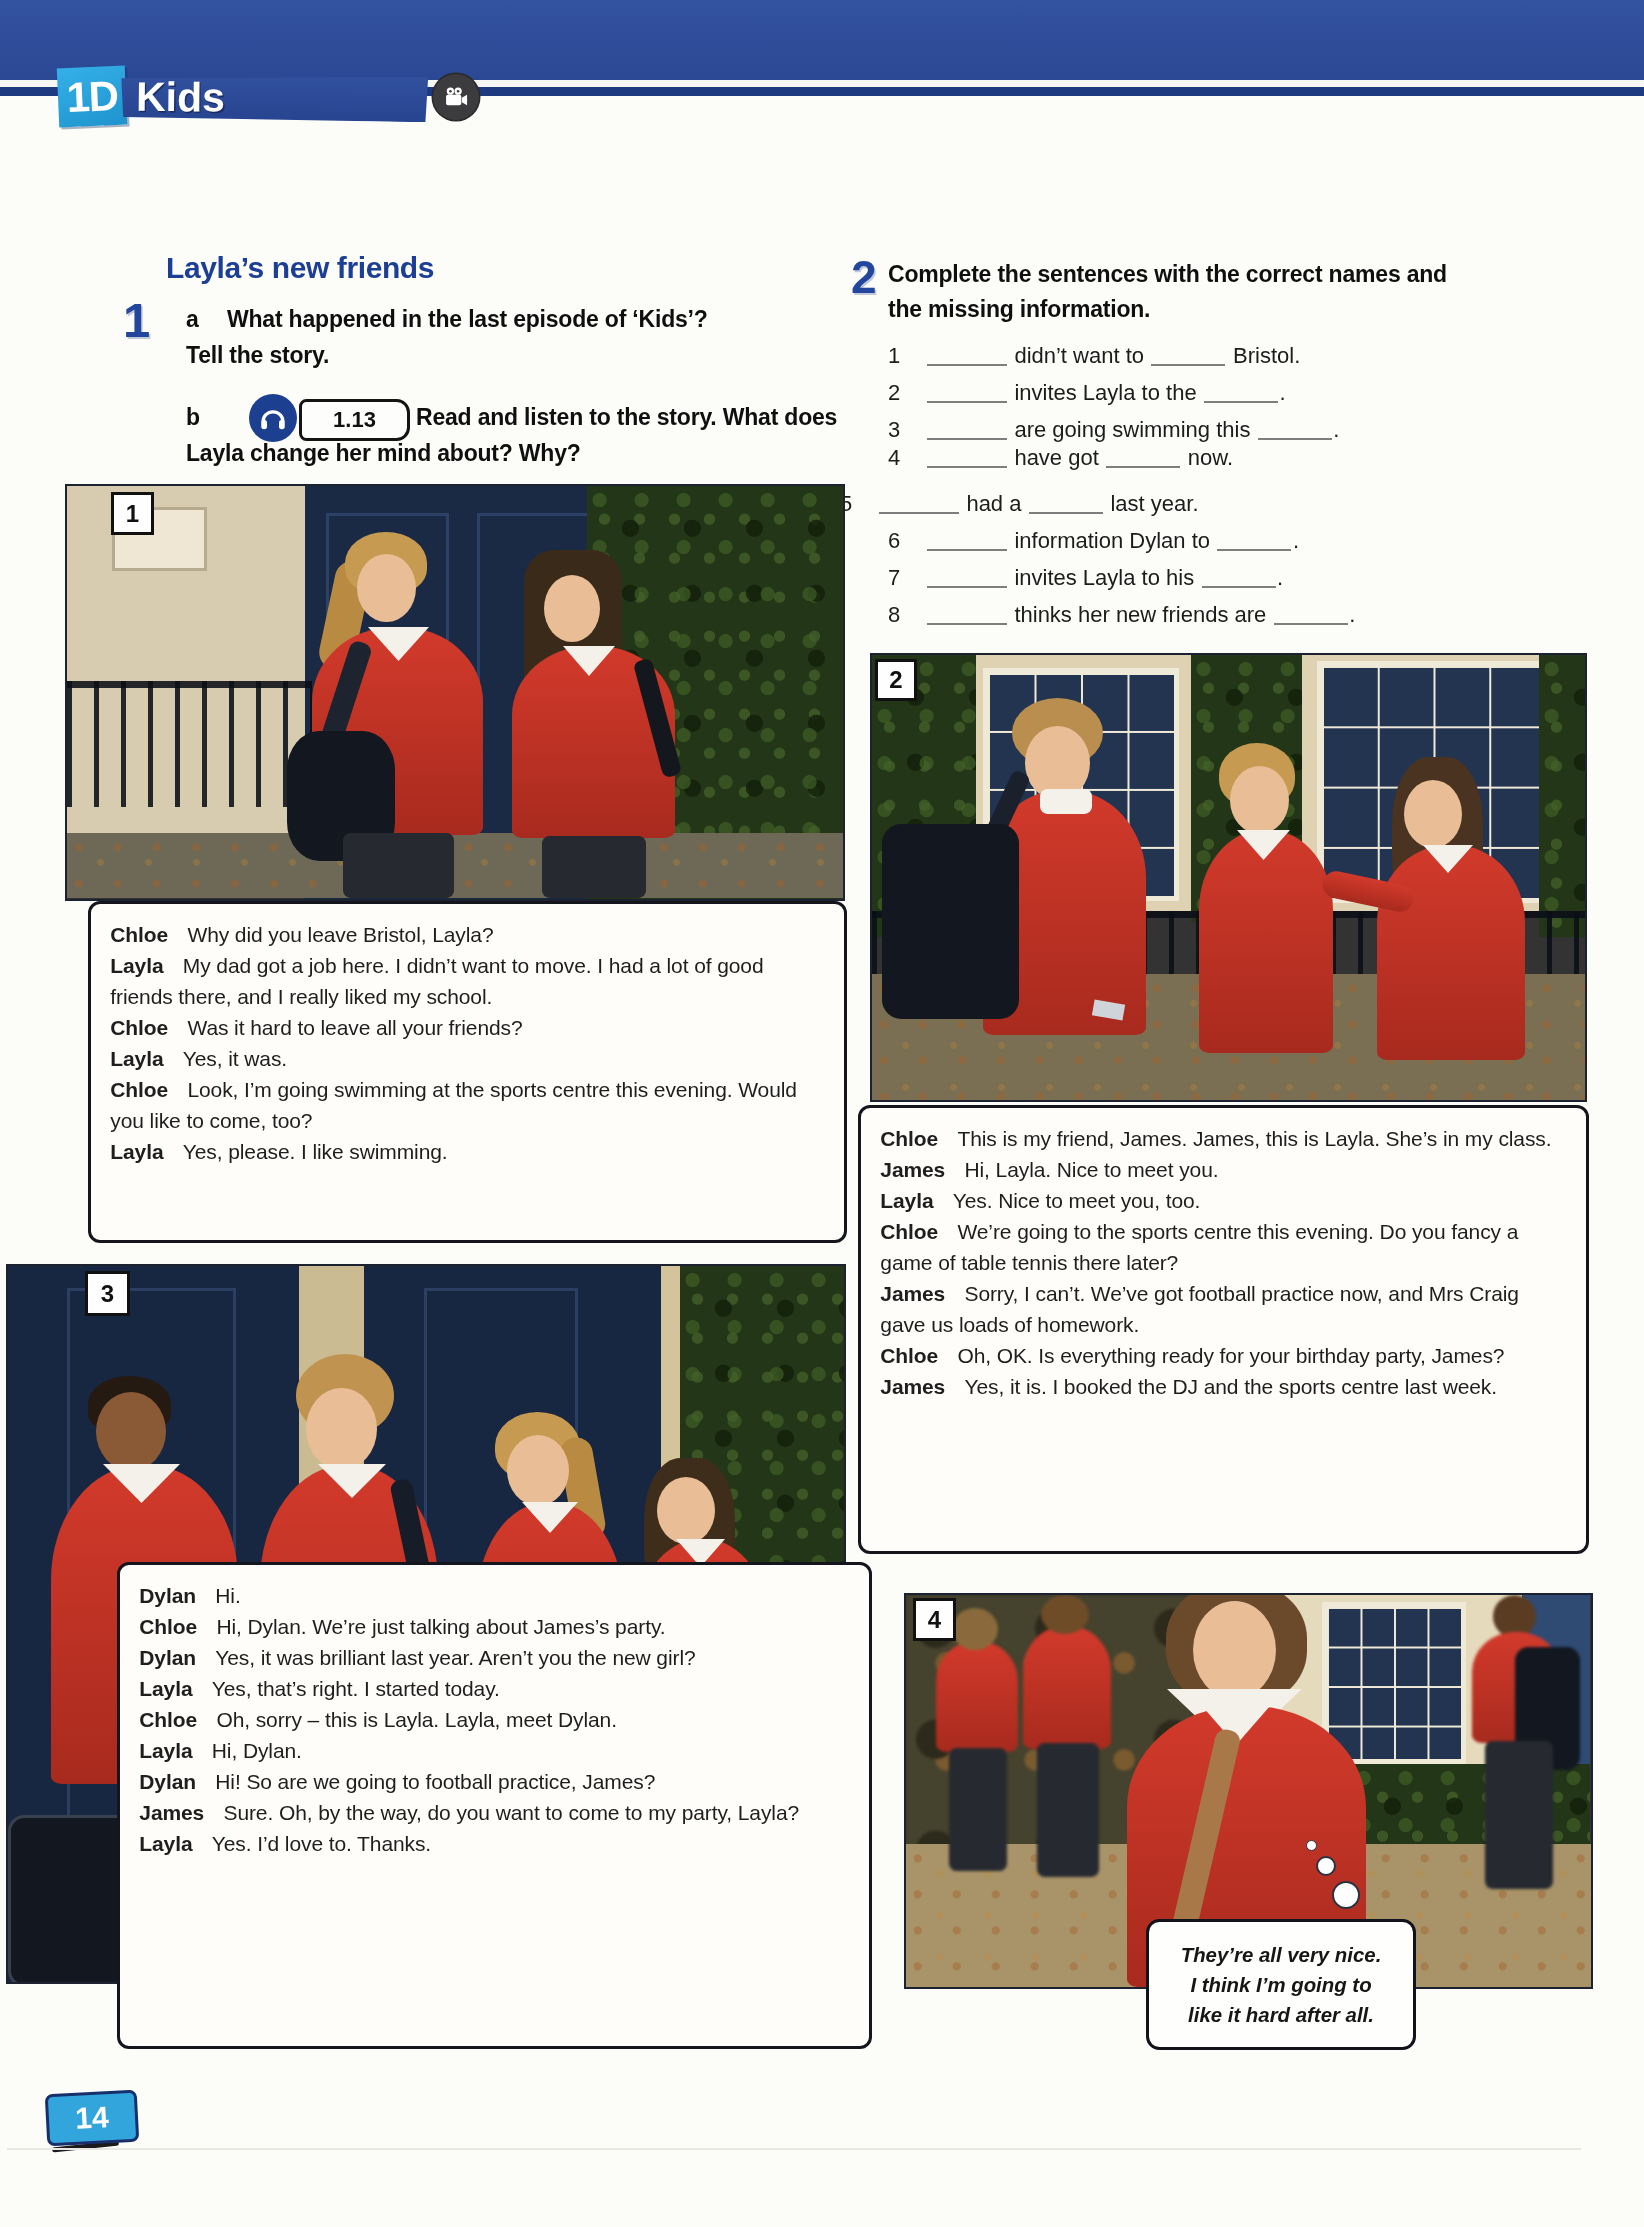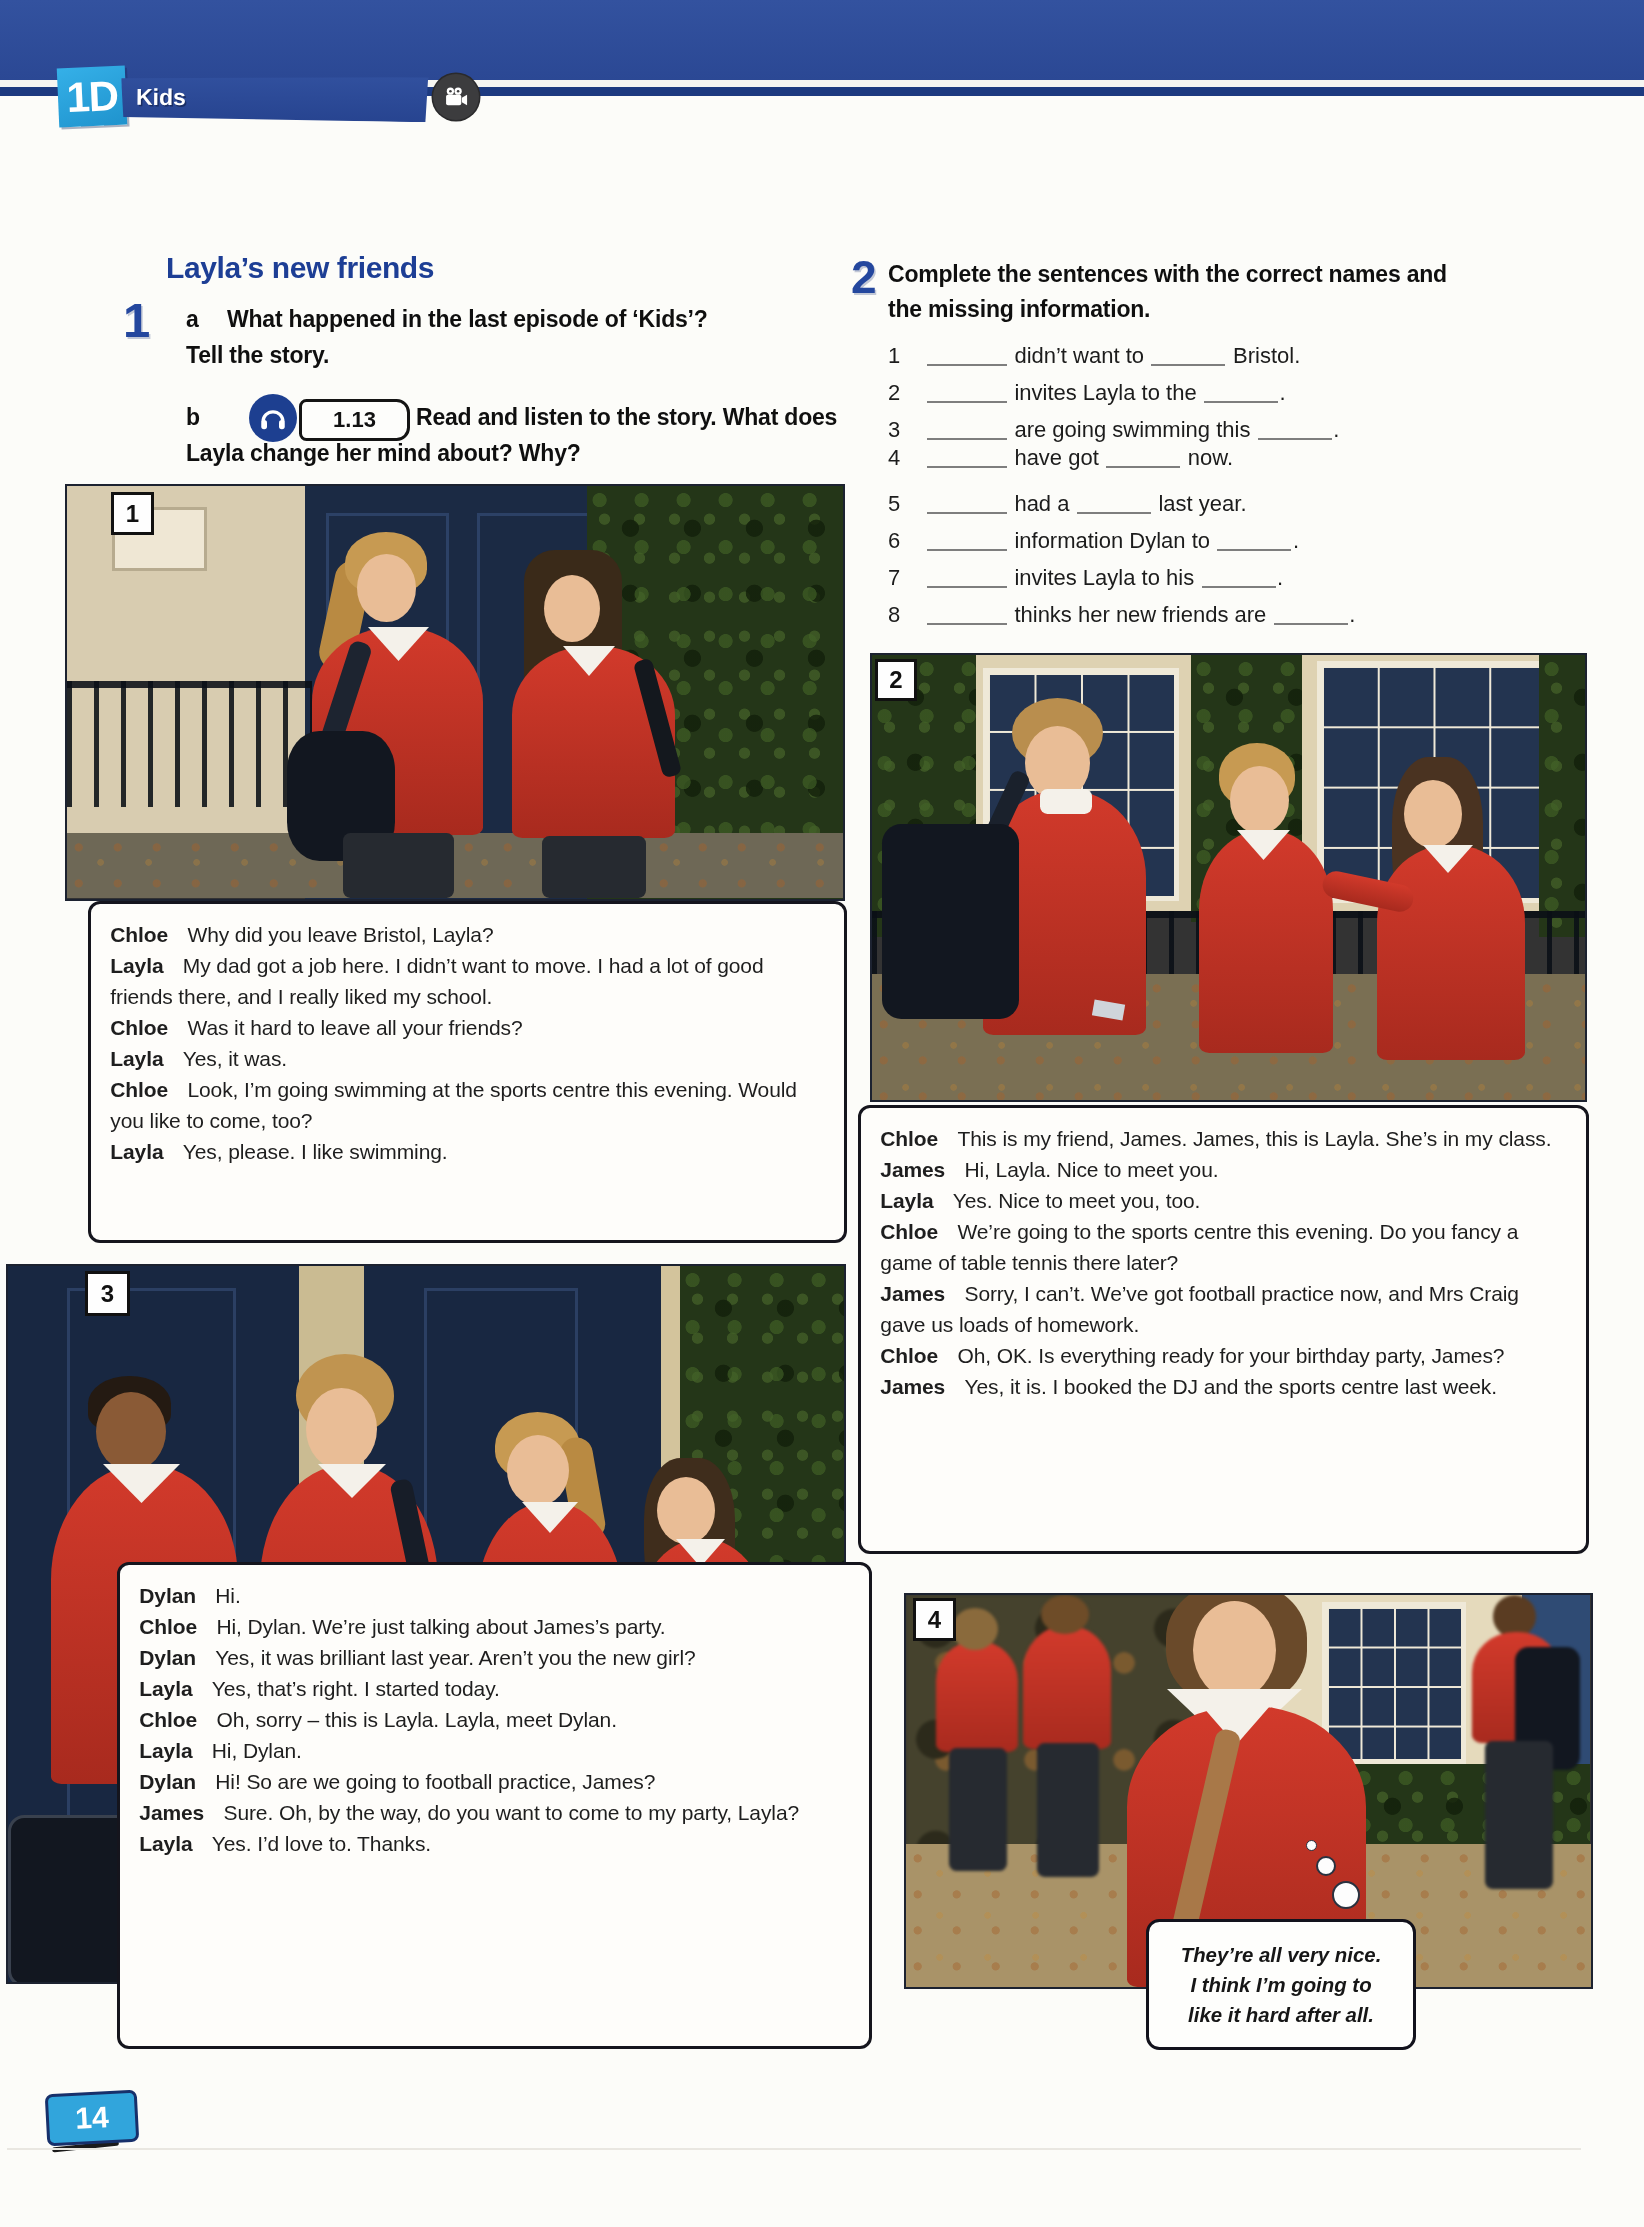--- a/index.html
+++ b/index.html
@@ -12,21 +12,21 @@
   .topband{left:0;top:0;width:1645px;height:80px;background:linear-gradient(180deg,#33529f,#2b4894);}
   .topgap{left:0;top:80px;width:1645px;height:6.7px;background:#f6f6f2;}
   .topline{left:0;top:87px;width:1645px;height:9px;background:#1d3a80;}
   .unit-tile{left:58px;top:67px;width:68px;height:59px;background:linear-gradient(160deg,#35b0e8,#1f93cd);
              transform:rotate(-2.5deg);display:flex;align-items:center;justify-content:center;
              box-shadow:2.2px 2.2px 0 rgba(20,40,90,.35);}
   .unit-tile span{color:#fff;font-size:42px;font-weight:bold;letter-spacing:-1.5px;}
   .title-banner{left:121px;top:76px;width:307px;height:45px;background:linear-gradient(180deg,#31509e,#274490);
              transform:rotate(.5deg);clip-path:polygon(0 8%,100% 0,99.2% 100%,.8% 94%);
              display:flex;align-items:center;box-shadow:0 0 0 2.2px rgba(255,255,255,.85);}
-  .title-banner span{color:#fff;font-size:23px;font-weight:bold;padding-left:15px;text-shadow:1.5px 1.5px 0 rgba(10,20,50,.5);text-align:right;}
+  .title-banner span{color:#fff;font-size:41px;font-weight:bold;padding-left:15px;text-shadow:1.5px 1.5px 0 rgba(10,20,50,.5);text-align:right;}
   .cam-circle{left:433px;top:74px;width:46px;height:46px;border-radius:50%;background:#3c3c3e;
              display:flex;align-items:center;justify-content:center;box-shadow:0 0 0 1.5px #2a2a2c;}
 
   
   .h-lesson{left:166px;top:251px;font-size:30px;font-weight:bold;color:#1d3e95;letter-spacing:-0.4px;}
   .bignum{font-size:49px;font-weight:bold;color:#24479e;text-shadow:1.5px 1.5px 0 rgba(20,45,110,.25);line-height:1;}
   .exbold{font-size:23px;font-weight:bold;color:#0f0f0f;letter-spacing:-0.2px;}
   .exletter{font-size:23px;font-weight:bold;color:#0f0f0f;}
   .audio-circle{left:249px;top:394px;width:48px;height:48px;border-radius:50%;background:#1d3f90;
              display:flex;align-items:center;justify-content:center;}
@@ -147,21 +147,21 @@
   </div>
   <div class="abs ex2row" style="left:888px;top:379px;">
     <span class="num">2</span><span class="blank"></span><span>invites Layla to the</span><span class="blank b2"></span><span>.</span>
   </div>
   <div class="abs ex2row" style="left:888px;top:416px;">
     <span class="num">3</span><span class="blank"></span><span>are going swimming this</span><span class="blank b2"></span><span>.</span>
   </div>
   <div class="abs ex2row" style="left:888px;top:444px;">
     <span class="num">4</span><span class="blank"></span><span>have got</span><span class="blank b2"></span> <span>now.</span>
   </div>
-  <div class="abs ex2row" style="left:888px;top:490px;">
+  <div class="abs ex2row" style="left:840px;top:490px;">
     <span class="num">5</span><span class="blank"></span><span>had a</span><span class="blank b2"></span> <span>last year.</span>
   </div>
   <div class="abs ex2row" style="left:888px;top:527px;">
     <span class="num">6</span><span class="blank"></span><span>information Dylan to</span><span class="blank b2"></span><span>.</span>
   </div>
   <div class="abs ex2row" style="left:888px;top:564px;">
     <span class="num">7</span><span class="blank"></span><span>invites Layla to his</span><span class="blank b2"></span><span>.</span>
   </div>
   <div class="abs ex2row" style="left:888px;top:601px;">
     <span class="num">8</span><span class="blank"></span><span>thinks her new friends are</span><span class="blank b2"></span><span>.</span>

